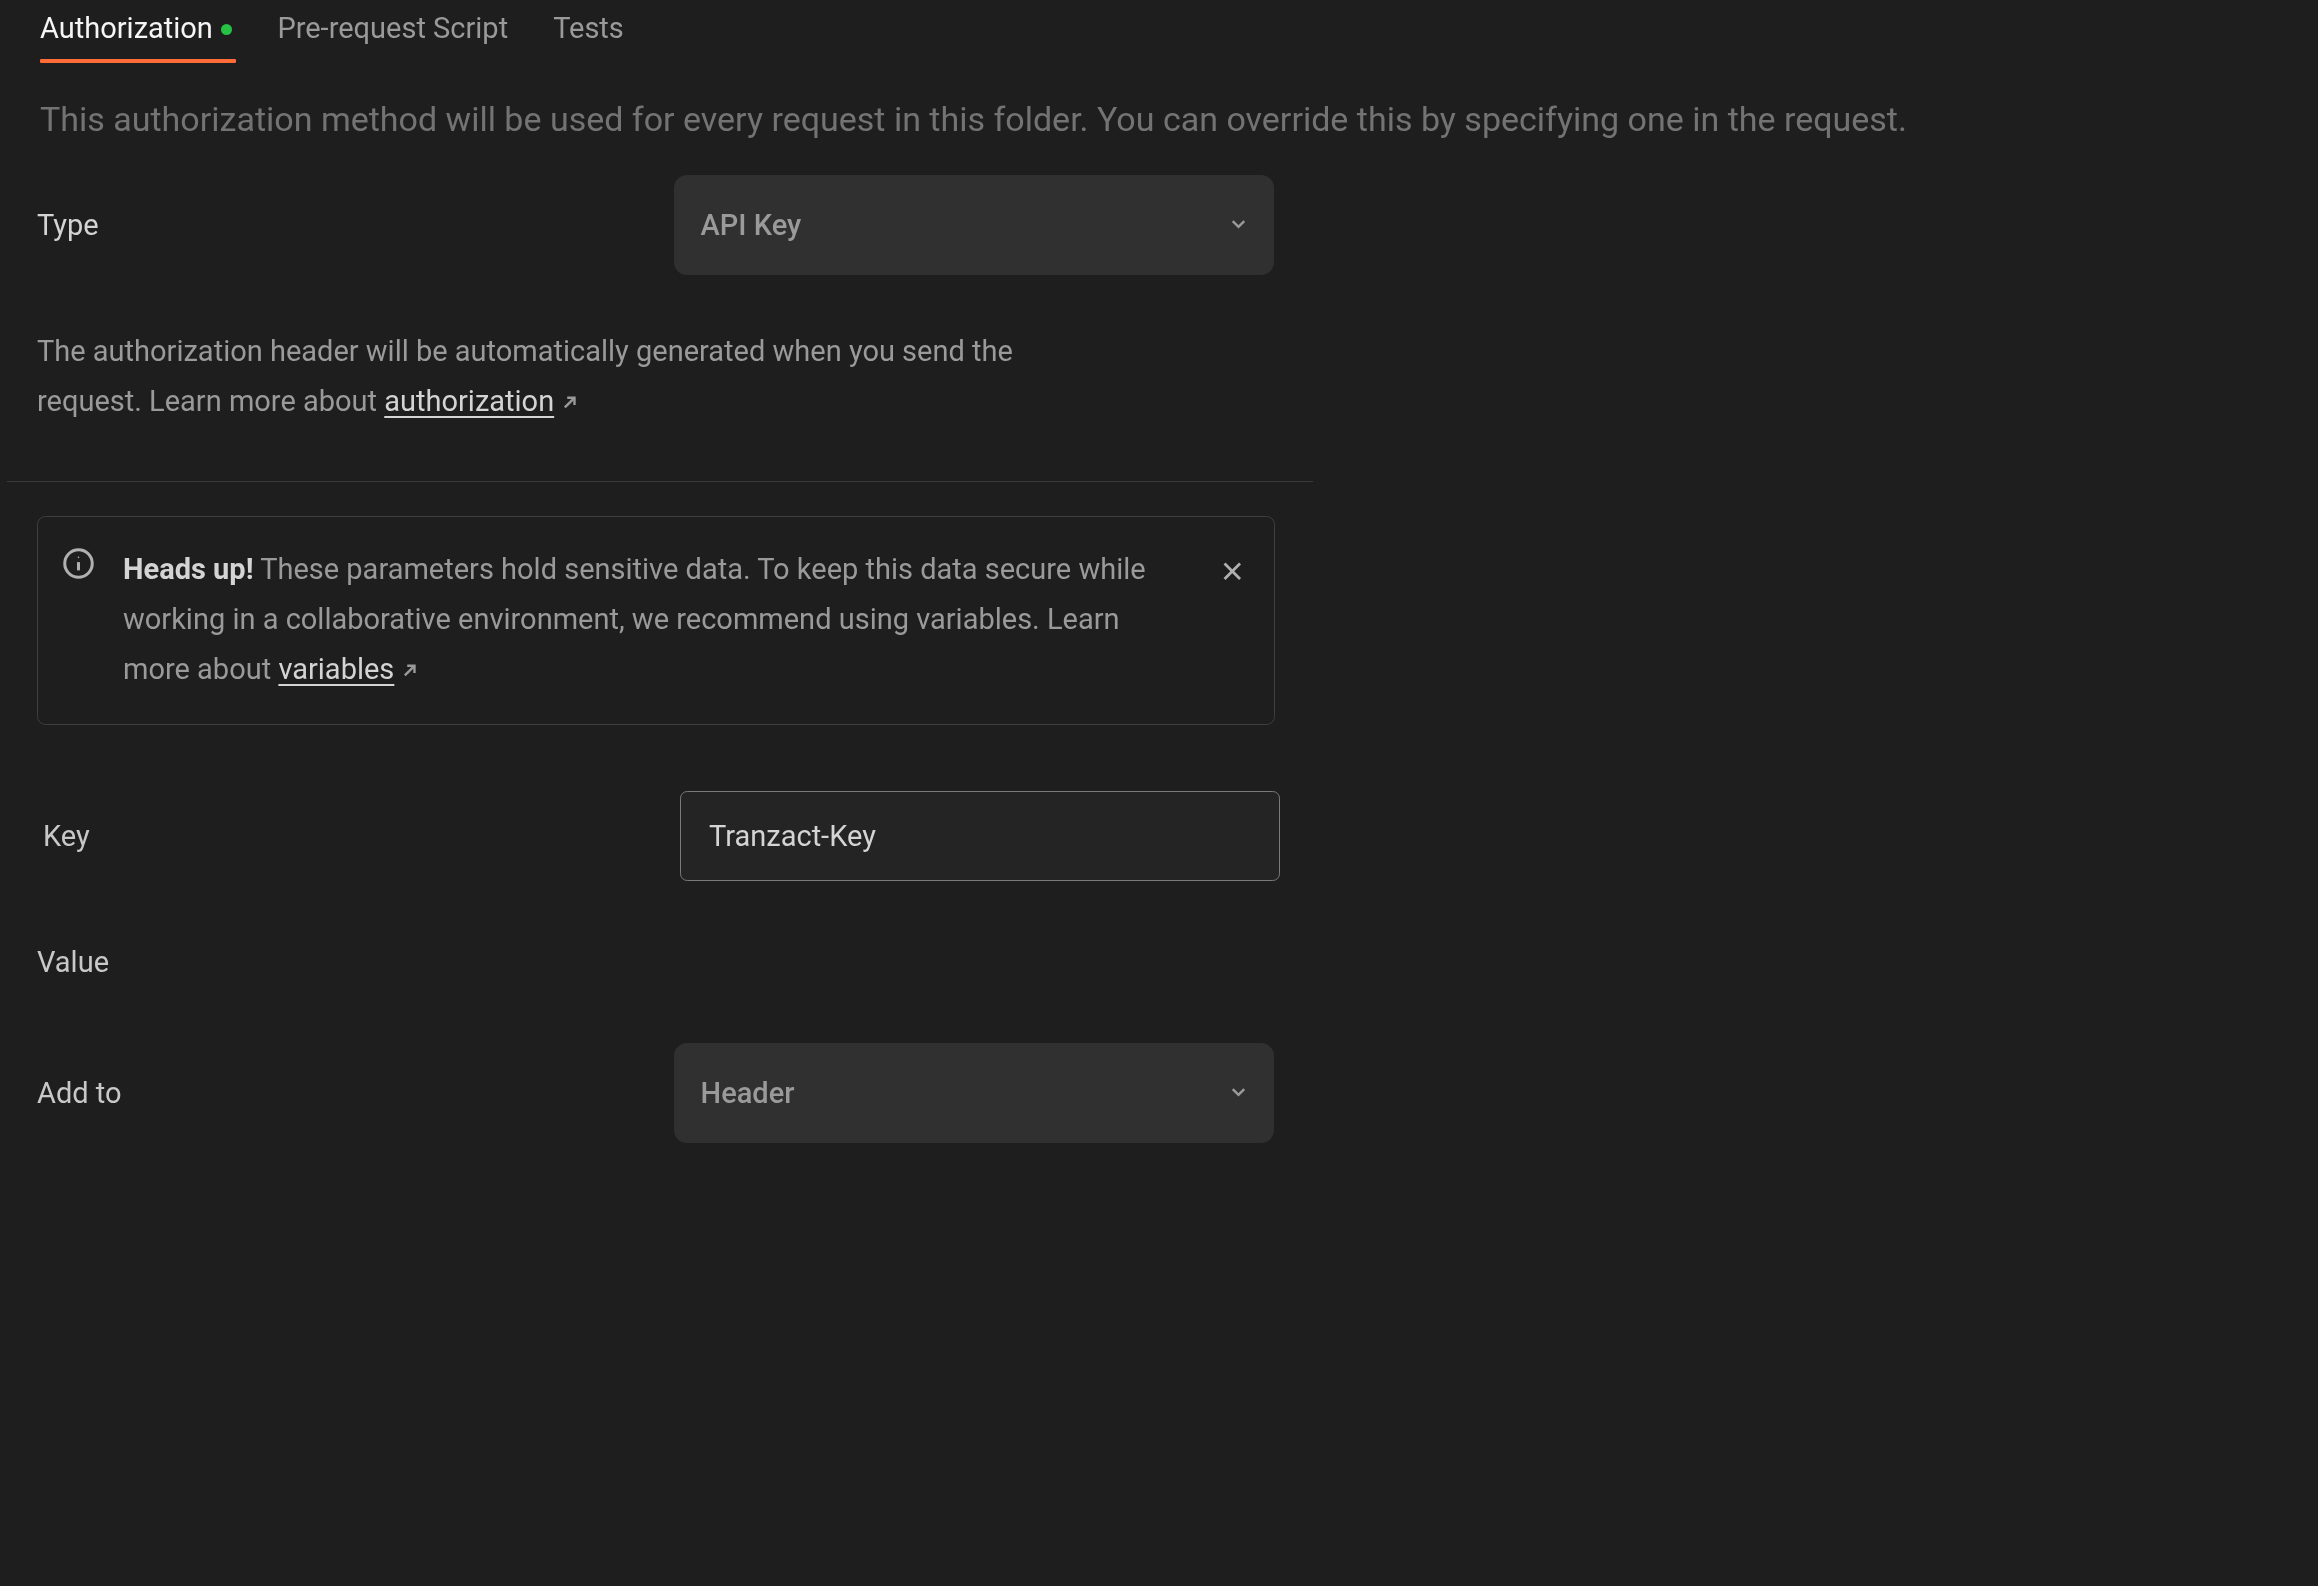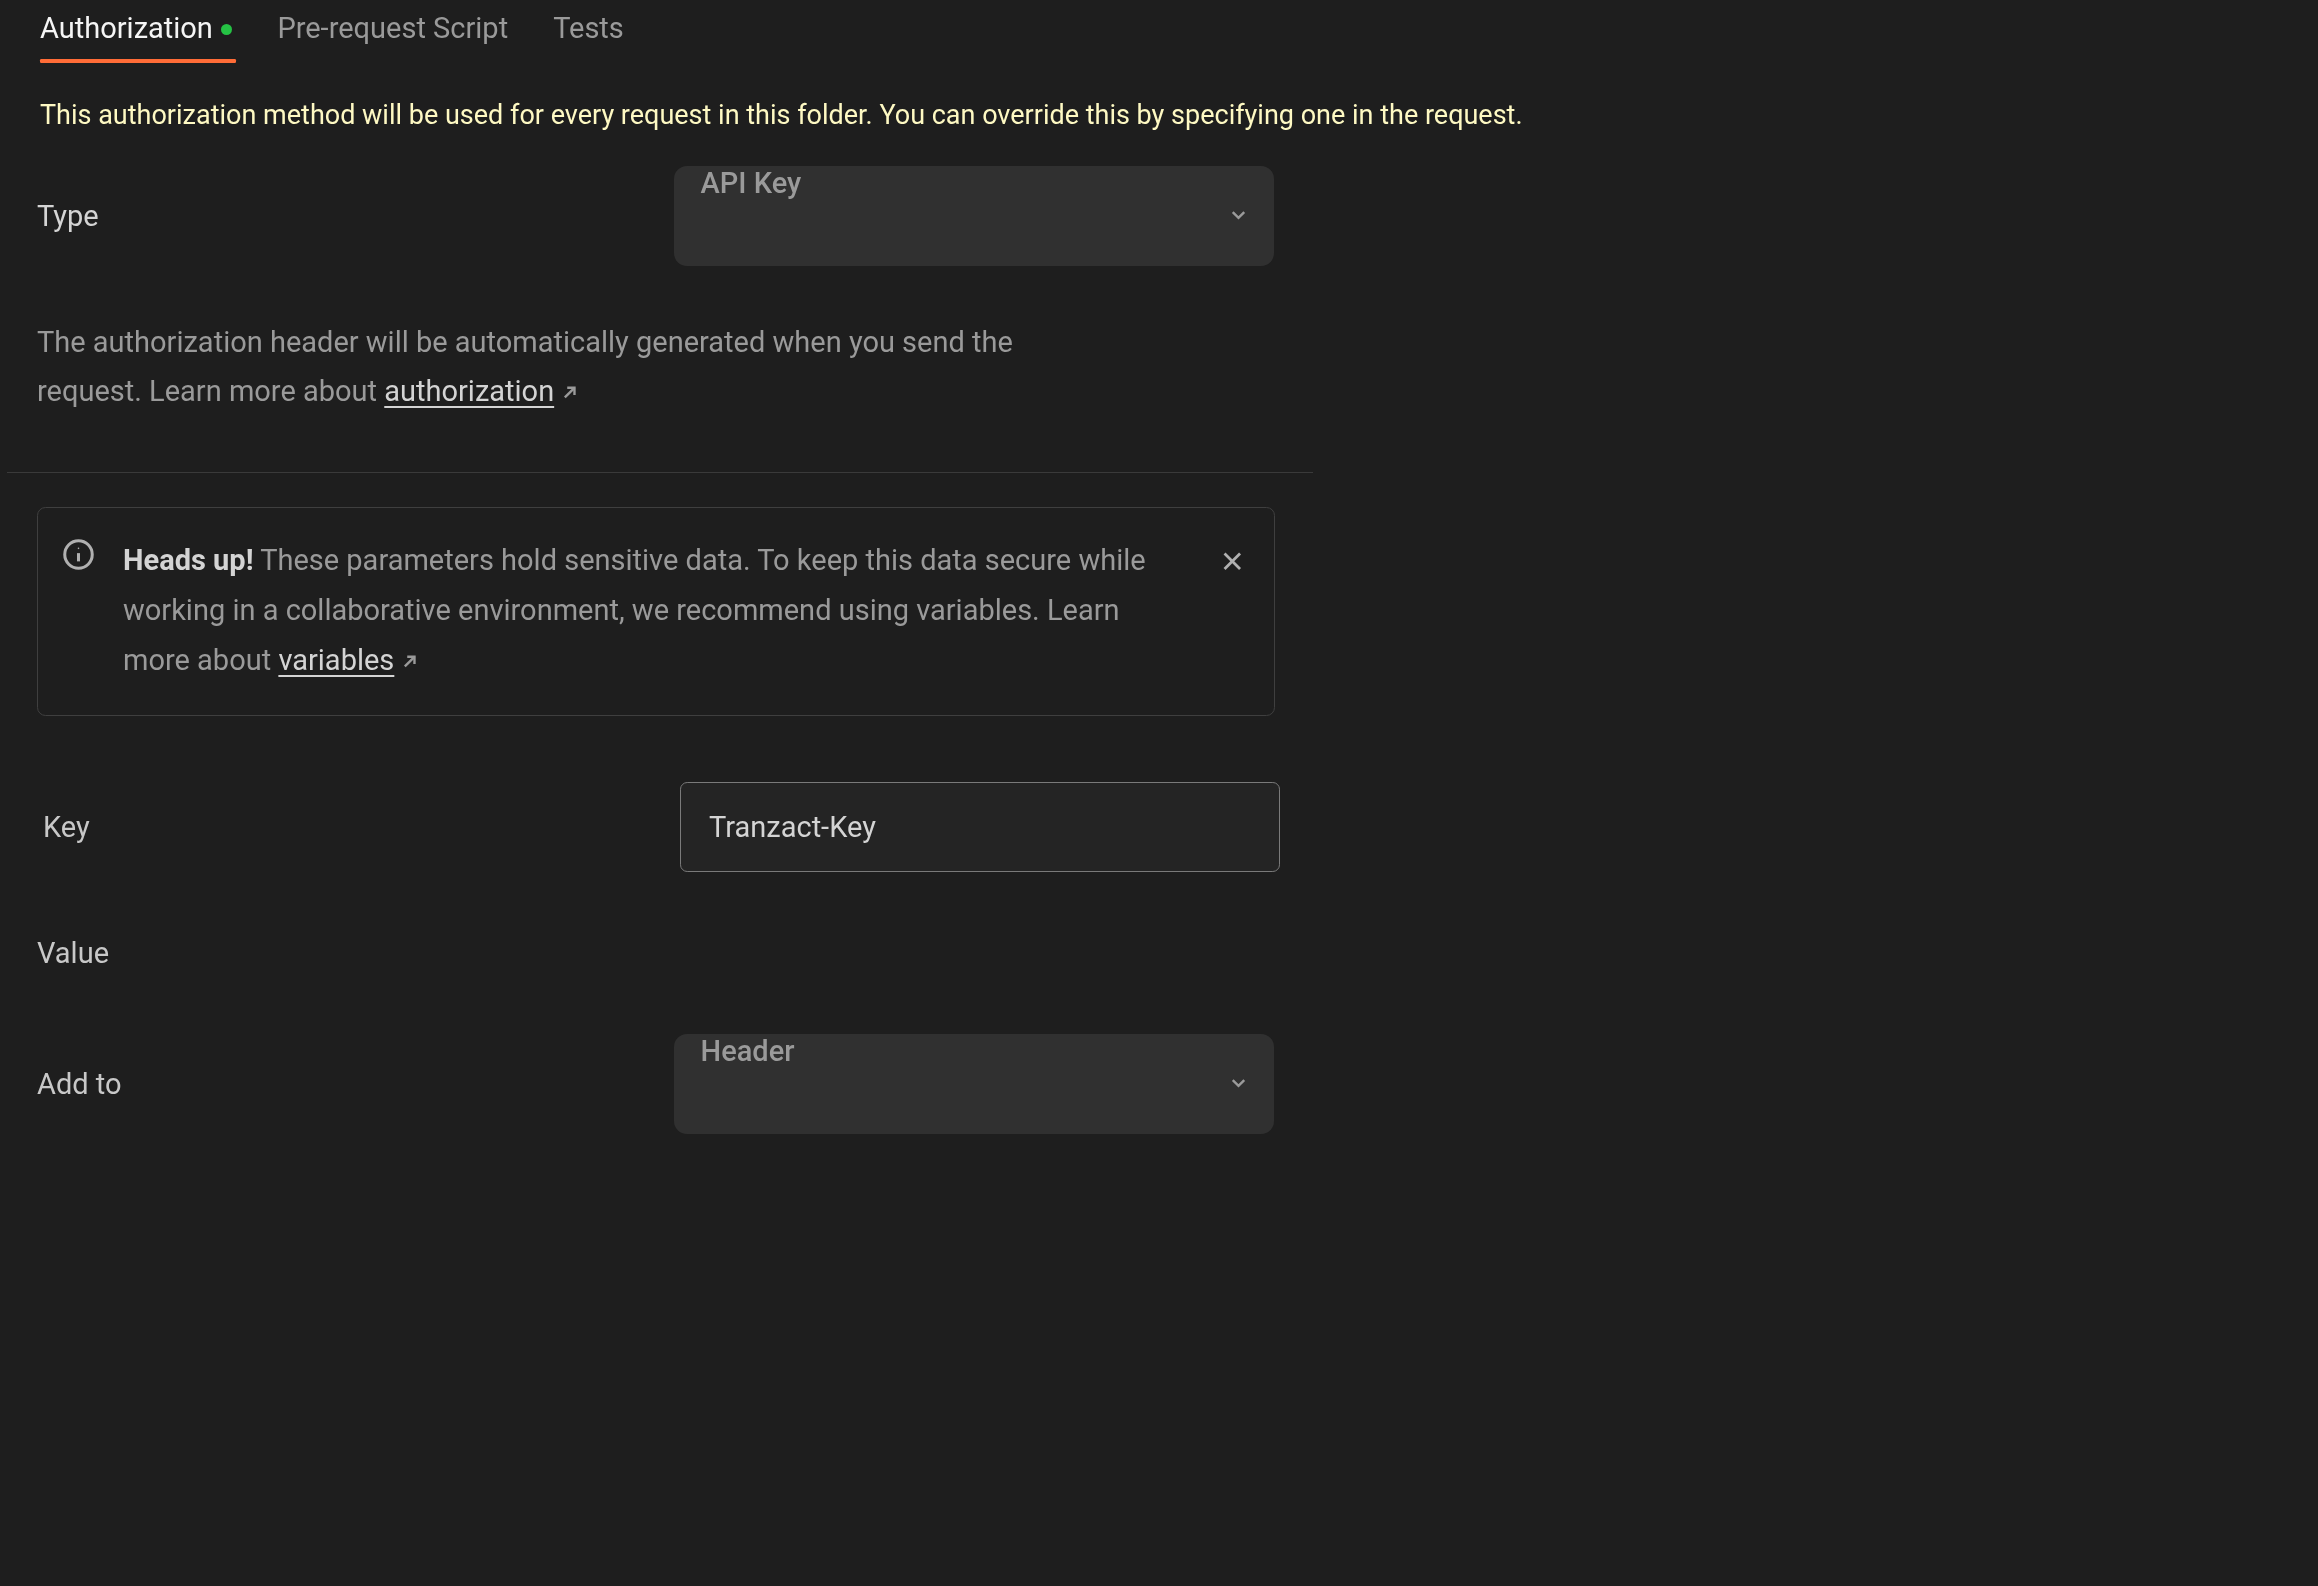--- a/index.html
+++ b/index.html
@@ -55,22 +55,22 @@
     height: 11px;
     border-radius: 50%;
     background: #25c244;
     display: inline-block;
     margin-top: 2.4px;
   }
 
   
   .description {
     padding: 34px 40px 26.6px 40px;
-    font-size: 27px;
-    color: #fef9c3;
+    font-size: 34px;
+    color: #737373;
     line-height: 1.35;
   }
 
   
   .content {
     padding-left: 37px;
     padding-right: 40px;
     max-width: 1353px;
   }
 
@@ -92,21 +92,21 @@
   }
 
   .select-control {
     position: relative;
     flex: 0 0 600px;
     height: 100px;
     background: #303030;
     border: none;
     border-radius: 13px;
     display: flex;
-    align-items: flex-start;
+    align-items: center;
     padding: 0 26.6px;
     cursor: pointer;
   }
   .select-value {
     font-size: 29px;
     color: #9a9a9a;
     font-weight: 500;
   }
   .chevron {
     position: absolute;

